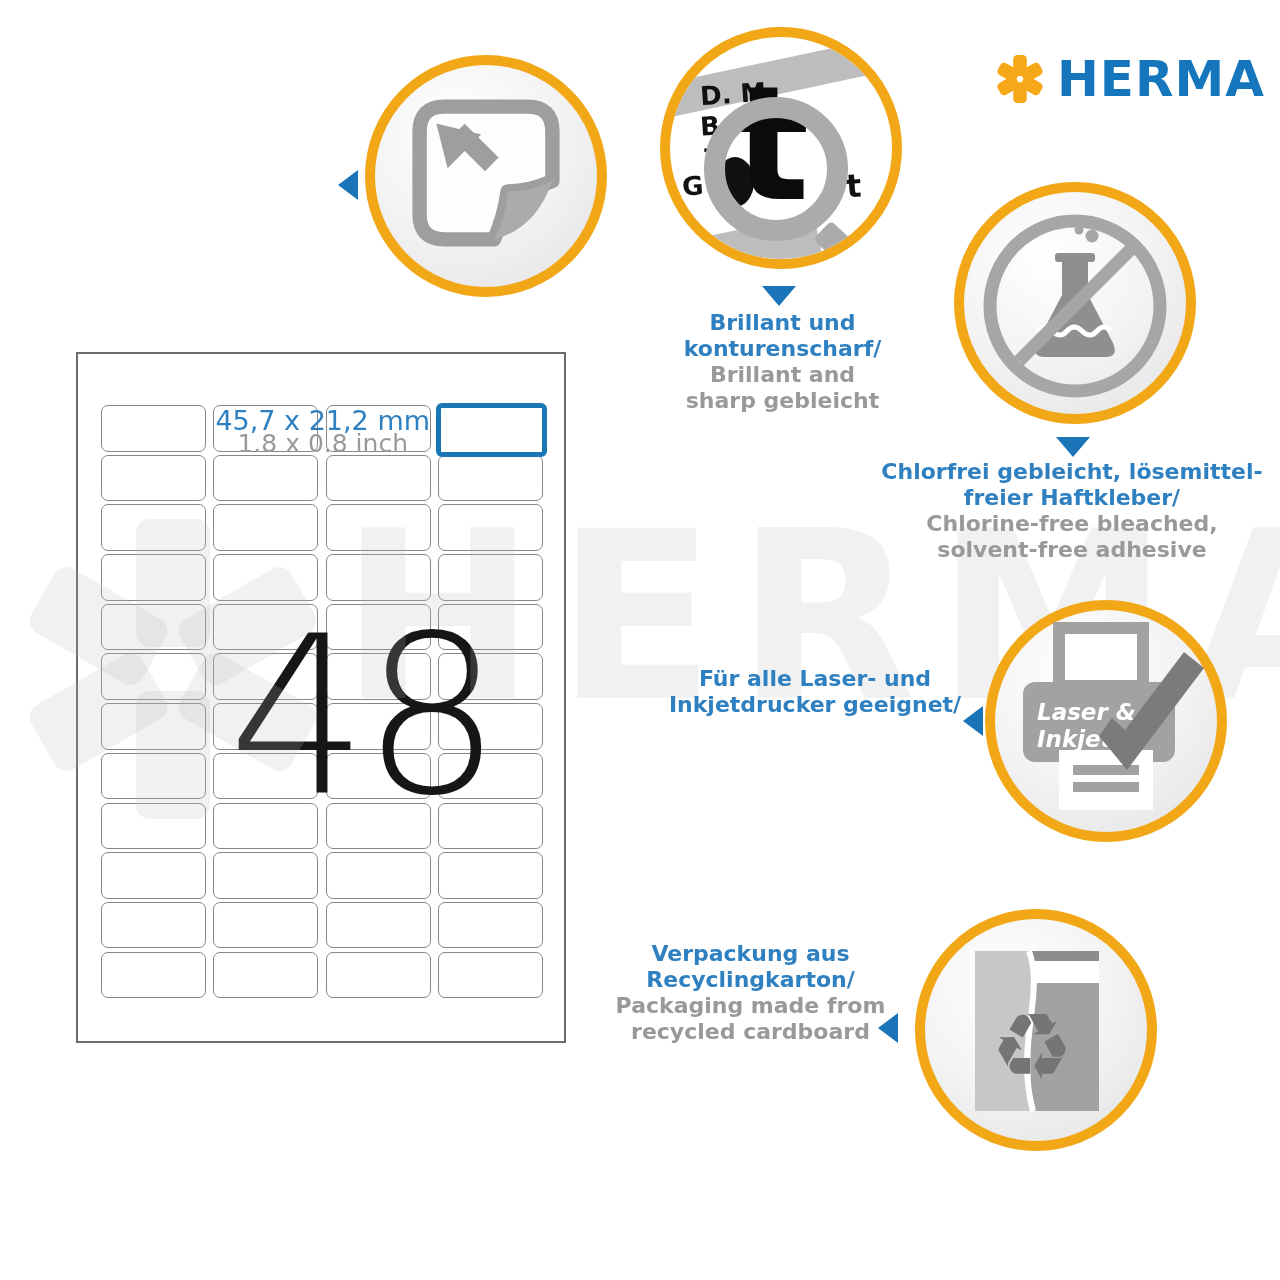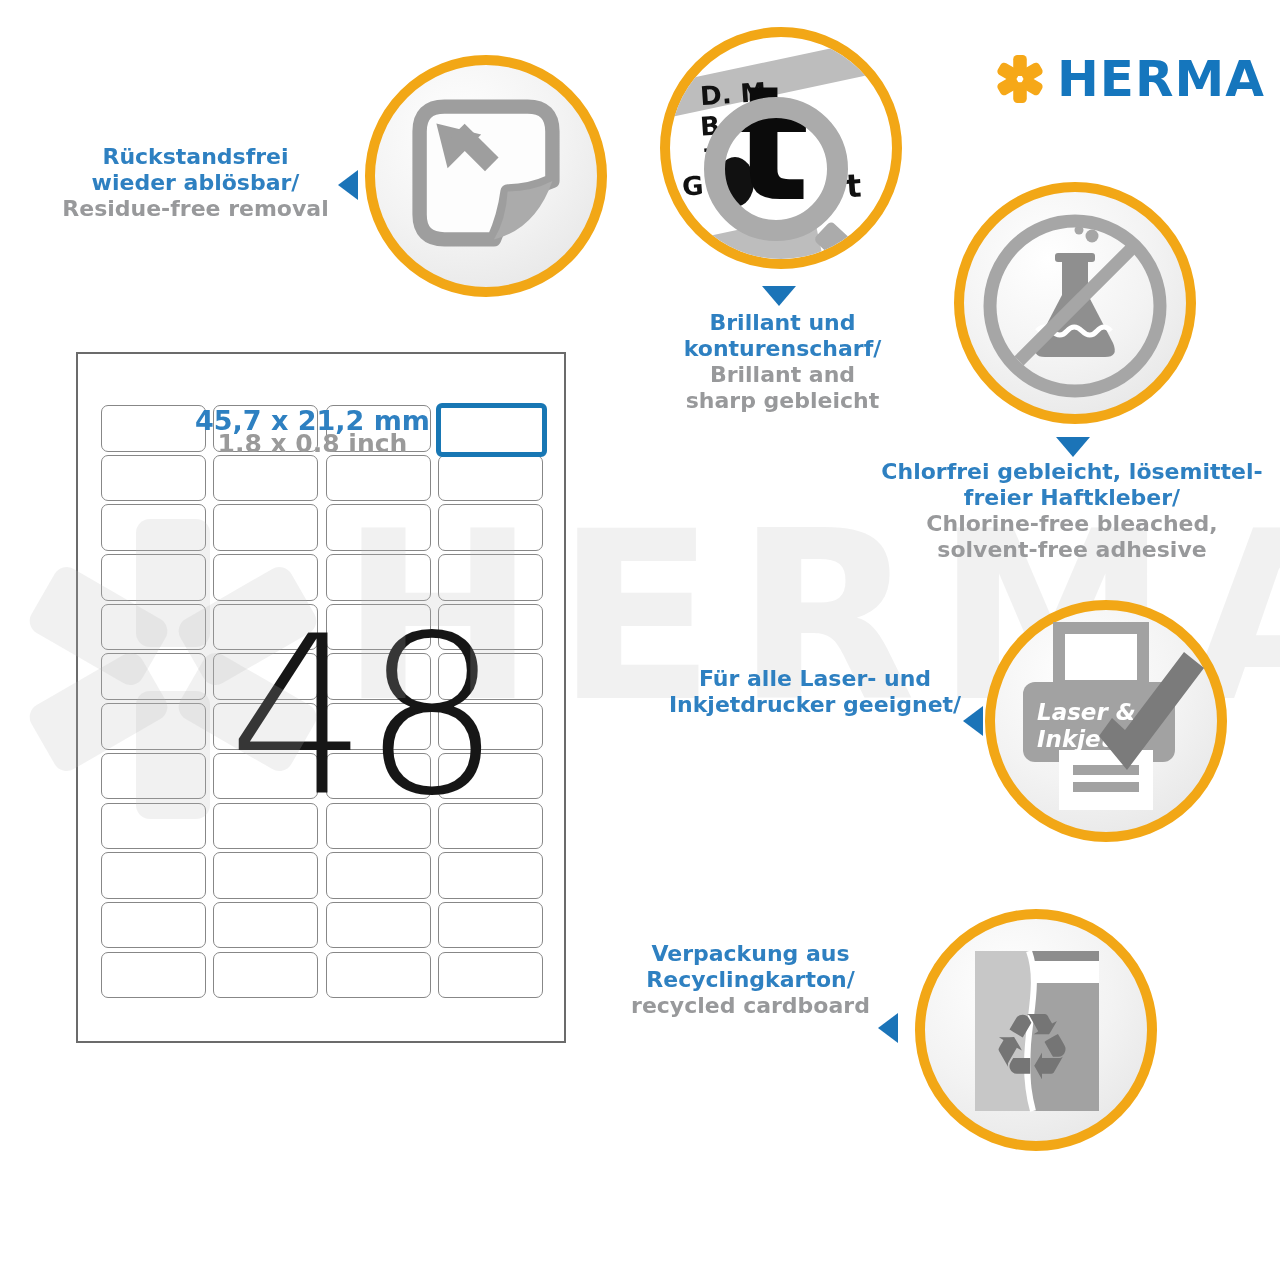--- a/index.html
+++ b/index.html
@@ -7,21 +7,21 @@
         font-family:"DejaVu Sans","Liberation Sans",sans-serif;}
 
   
   .sheet{position:absolute;left:76px;top:352px;width:490px;height:691px;background:#ffffff;
          border:2px solid #6b6b6b;box-sizing:border-box;z-index:1;}
   .grid{position:absolute;left:23px;top:51px;display:grid;
         grid-template-columns:repeat(4,105px);grid-auto-rows:46.5px;column-gap:7.3px;row-gap:3.2px;}
   .cell{border:1.5px solid #878787;border-radius:7px;background:#fff;box-sizing:border-box;}
   .hl-cell{position:absolute;left:358px;top:49px;width:111px;height:54px;border:5px solid #1877B4;
            border-radius:6px;background:#fff;box-sizing:border-box;}
-  .dims{position:absolute;right:134px;top:55px;text-align:right;font-weight:bold;line-height:23px;white-space:nowrap;}
+  .dims{position:absolute;right:134px;top:55px;text-align:right;font-weight:normal;line-height:23px;white-space:nowrap;}
   .dims-mm{font-size:27px;color:#2E80C1;}
   .dims-inch{font-size:25px;color:#9A9A9A;text-align:center;}
   .count{position:absolute;left:150px;top:252px;width:190px;text-align:center;
          font-size:220px;line-height:1;color:#161616;letter-spacing:-6px;font-weight:200;}
 
   
   .watermark{position:absolute;left:0;top:506px;width:1280px;height:310px;z-index:2;pointer-events:none;}
   .wm-text{position:absolute;left:340px;top:-6px;font-size:234px;line-height:234px;font-weight:bold;
            letter-spacing:20px;color:rgba(185,185,185,0.20);white-space:nowrap;}
 
@@ -144,25 +144,20 @@
         <rect x="-6.5" y="-23" width="13" height="20" rx="4" transform="rotate(60)"></rect>
         <rect x="-6.5" y="-23" width="13" height="20" rx="4" transform="rotate(120)"></rect>
         <rect x="-6.5" y="-23" width="13" height="20" rx="4" transform="rotate(180)"></rect>
         <rect x="-6.5" y="-23" width="13" height="20" rx="4" transform="rotate(240)"></rect>
         <rect x="-6.5" y="-23" width="13" height="20" rx="4" transform="rotate(300)"></rect>
       </g>
     </svg>
     <span class="logo-text">HERMA</span>
   </div>
 
-  <div class="feature-text" style="left:38px;top:144px;width:315px;">
-    <div class="de">Rückstandsfrei</div>
-    <div class="de">wieder ablösbar/</div>
-    <div class="en">Residue-free removal</div>
-  </div>
   <div class="arrow arrow-left" style="left:338px;top:170px;"></div>
   <div class="fcircle" style="left:365px;top:55px;">
     <svg style="position:absolute;left:31px;top:28px" width="160" height="160" viewBox="0 0 100 100">
       <path d="M 24 8.5 H 76 Q 91.5 8.5 91.5 24 V 55 Q 77 61.5 63.5 61.5 Q 61.5 77 55 91.5 H 24 Q 8.5 91.5 8.5 76 V 24 Q 8.5 8.5 24 8.5 Z" fill="#fdfdfd" stroke="#9e9e9e" stroke-width="9" stroke-linejoin="round"></path>
       <path d="M 63.5 61.5 Q 62.5 79 55 91.5 Q 81 85 91.5 55 Q 79 61.5 63.5 61.5 Z" fill="#ababab"></path>
       <polygon points="19,19 47,26 26,47" fill="#9e9e9e"></polygon>
       <rect x="28" y="28" width="30" height="12" fill="#9e9e9e" transform="rotate(45 43 34)"></rect>
     </svg>
   </div>
 
@@ -221,20 +216,21 @@
       <rect x="74" y="166" width="66" height="10" fill="#a2a2a2"></rect>
       <text x="38" y="104" font-size="23" font-weight="bold" fill="#ffffff">Laser &amp;</text>
       <text x="38" y="131" font-size="23" font-weight="bold" fill="#ffffff">Inkjet</text>
       <path d="M 100 120 L 128 154 L 205 52 L 185 36 L 126 114 L 113 102 Z" fill="#7b7b7b"></path>
     </svg>
   </div>
 
   <div class="feature-text" style="left:593px;top:941px;width:315px;">
     <div class="de">Verpackung aus</div>
     <div class="de">Recyclingkarton/</div>
+    <div class="en">Packaging made from</div>
     <div class="en">recycled cardboard</div>
   </div>
   <div class="arrow arrow-left" style="left:878px;top:1013px;"></div>
   <div class="fcircle" style="left:915px;top:909px;">
     <svg style="position:absolute;left:48px;top:26px" width="128" height="172" viewBox="0 0 128 172">
       <rect x="2" y="6" width="60" height="160" fill="#c7c7c7"></rect>
       <rect x="58" y="6" width="68" height="160" fill="#a2a2a2"></rect>
       <rect x="58" y="6" width="68" height="10" fill="#8d8d8d"></rect>
       <rect x="58" y="16" width="68" height="22" fill="#ffffff"></rect>
       <path d="M56,6 C72,50 42,100 60,166" stroke="#ffffff" stroke-width="6" fill="none"></path>

